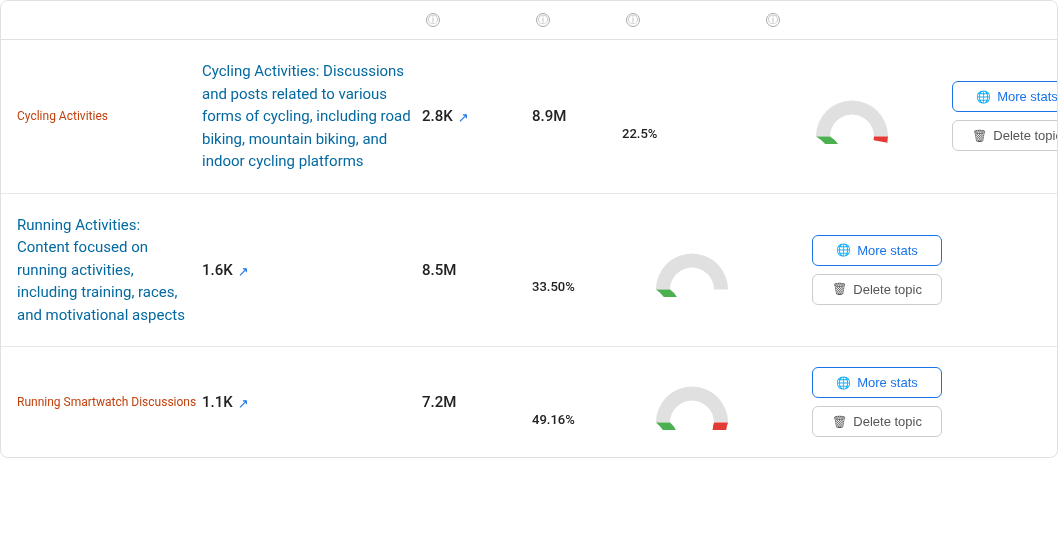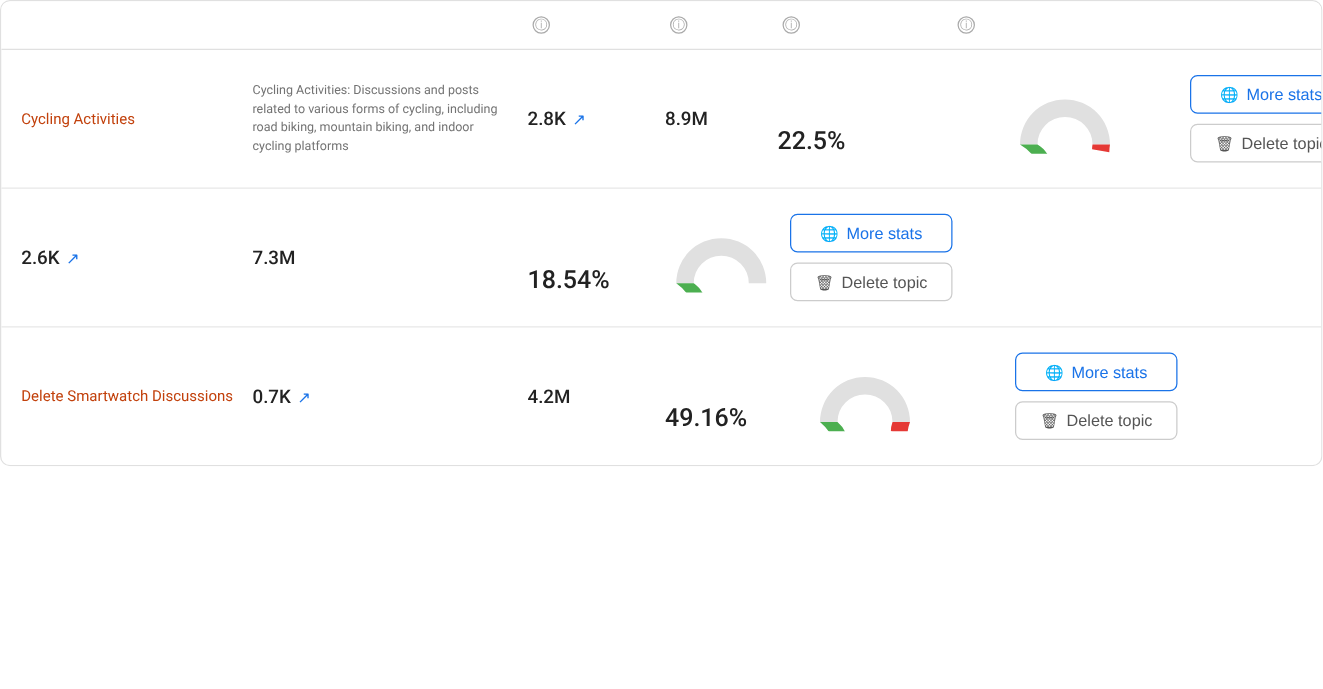--- a/index.html
+++ b/index.html
@@ -52,22 +52,22 @@
     }
     .table-row:last-child {
       border-bottom: none;
     }
     .topic-name {
       font-weight: 400;
       font-size: 12px;
       color: #c2410c;
     }
     .description {
-      font-size: 10px;
-      color: #737373;
+      font-size: 15px;
+      color: #0369a1;
       line-height: 1.5;
       padding-right: 10px;
     }
     .mentions-cell {
       display: flex;
       align-items: flex-end;
       gap: 5px;
       font-size: 15px;
       font-weight: 500;
       color: #222;
@@ -76,21 +76,21 @@
       color: #1a73e8;
       font-size: 13px;
       cursor: pointer;
     }
     .reach-cell {
       font-size: 15px;
       font-weight: 500;
       color: #222;
     }
     .sov-cell {
-      font-size: 20px;
+      font-size: 13px;
       font-weight: 500;
       color: #222;
       margin-top: 34px;
     }
     .sentiment-cell {
       display: flex;
       align-items: center;
       justify-content: center;
     }
     .gauge-svg {
@@ -185,51 +185,52 @@
         <span class="btn-icon">🌐</span>
         <span>More stats</span>
       </button>
       <button class="btn btn-delete">
         <span class="btn-icon">🗑</span>
         <span>Delete topic</span>
       </button>
     </div>
   </div>
       <div class="table-row">
+    <div class="description">Running Activities: Content focused on running activities, including training, races, and motivational aspects</div>
     <div class="mentions-cell">
-      <span>2.6K</span>
+      <span>1.6K</span>
       <span class="external-link-icon">↗</span>
     </div>
-    <div class="reach-cell">7.3M</div>
-    <div class="sov-cell">18.54%</div>
+    <div class="reach-cell">8.5M</div>
+    <div class="sov-cell">33.50%</div>
     <div class="sentiment-cell">
       <svg class="gauge-svg" viewBox="0 0 90 50" xmlns="http://www.w3.org/2000/svg">
     <path d="M 9 45.00000000000001 A 36 36 0 0 1 81 45 L 67 45 A 22 22 0 0 0 23 45 Z" fill="#e0e0e0"></path>
     <path d="M 9 45.00000000000001 A 36 36 0 0 1 24.35124829136235 74.4894735944037 L 32.381318400276996 63.021344974357824 A 22 22 0 0 0 23 45 Z" fill="#4caf50"></path>
 
   </svg>
     </div>
     <div class="actions-cell">
       <button class="btn btn-stats">
         <span class="btn-icon">🌐</span>
         <span>More stats</span>
       </button>
       <button class="btn btn-delete">
         <span class="btn-icon">🗑</span>
         <span>Delete topic</span>
       </button>
     </div>
   </div>
       <div class="table-row">
-    <div class="topic-name">Delete Smartwatch Discussions</div>
+    <div class="topic-name">Running Smartwatch Discussions</div>
     <div class="mentions-cell">
-      <span>0.7K</span>
+      <span>1.1K</span>
       <span class="external-link-icon">↗</span>
     </div>
-    <div class="reach-cell">4.2M</div>
+    <div class="reach-cell">7.2M</div>
     <div class="sov-cell">49.16%</div>
     <div class="sentiment-cell">
       <svg class="gauge-svg" viewBox="0 0 90 50" xmlns="http://www.w3.org/2000/svg">
     <path d="M 9 45.00000000000001 A 36 36 0 0 1 81 45 L 67 45 A 22 22 0 0 0 23 45 Z" fill="#e0e0e0"></path>
     <path d="M 9 45.00000000000001 A 36 36 0 0 1 21.85964605128458 72.57759995228321 L 30.858672586896134 61.85297774861752 A 22 22 0 0 0 23 45 Z" fill="#4caf50"></path>
     <path d="M 78.8289343482927 57.312725159724074 A 36 36 0 0 1 81 45 L 67 45 A 22 22 0 0 0 65.67323765728999 52.52444315316471 Z" fill="#e53935"></path>
   </svg>
     </div>
     <div class="actions-cell">
       <button class="btn btn-stats">

